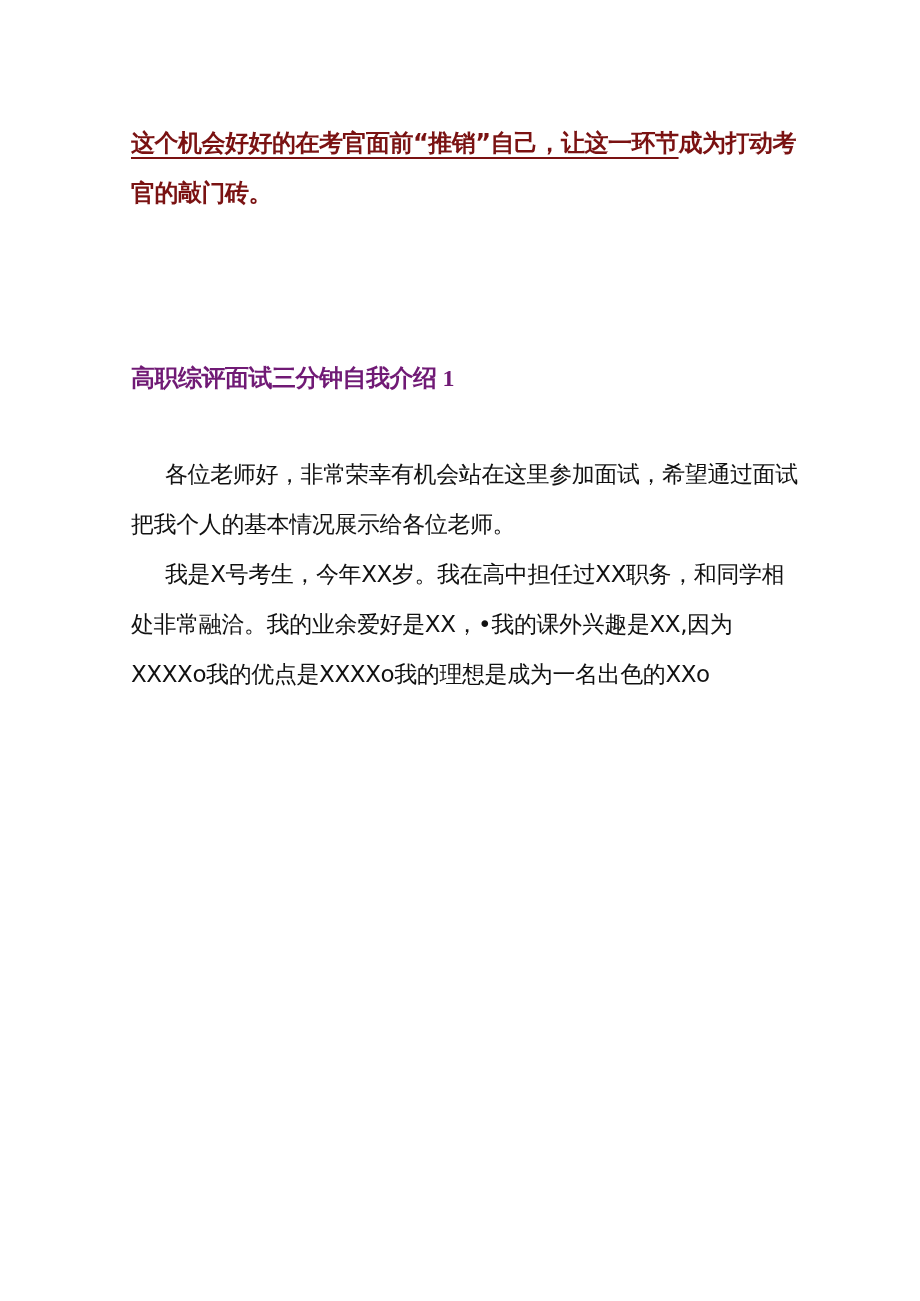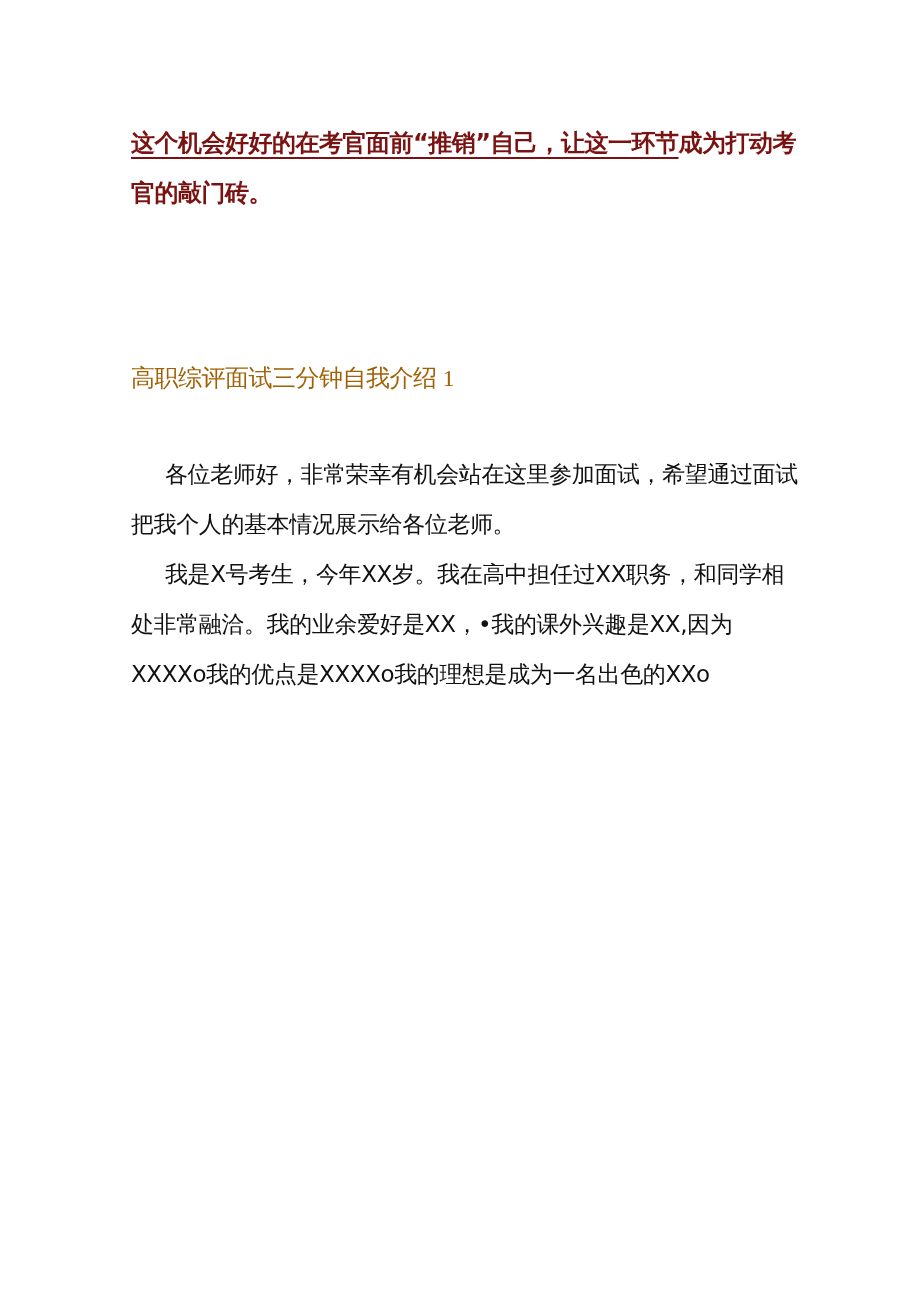--- a/index.html
+++ b/index.html
@@ -35,22 +35,22 @@
       text-decoration: underline;
       text-decoration-color: #7a1212;
       text-underline-offset: 6px;
       text-decoration-thickness: 2px;
     }
     .heading {
       position: absolute;
       left: 131px;
       top: 362px;
       font-size: 24px;
-      font-weight: normal;
-      color: #a16207;
+      font-weight: bold;
+      color: #701a75;
       letter-spacing: -0.5px;
       line-height: 32px;
     }
     .heading .num {
       font-family: "Liberation Serif", "DejaVu Serif", serif;
       margin-left: 6px;
     }
     .para {
       position: absolute;
       left: 131px;

